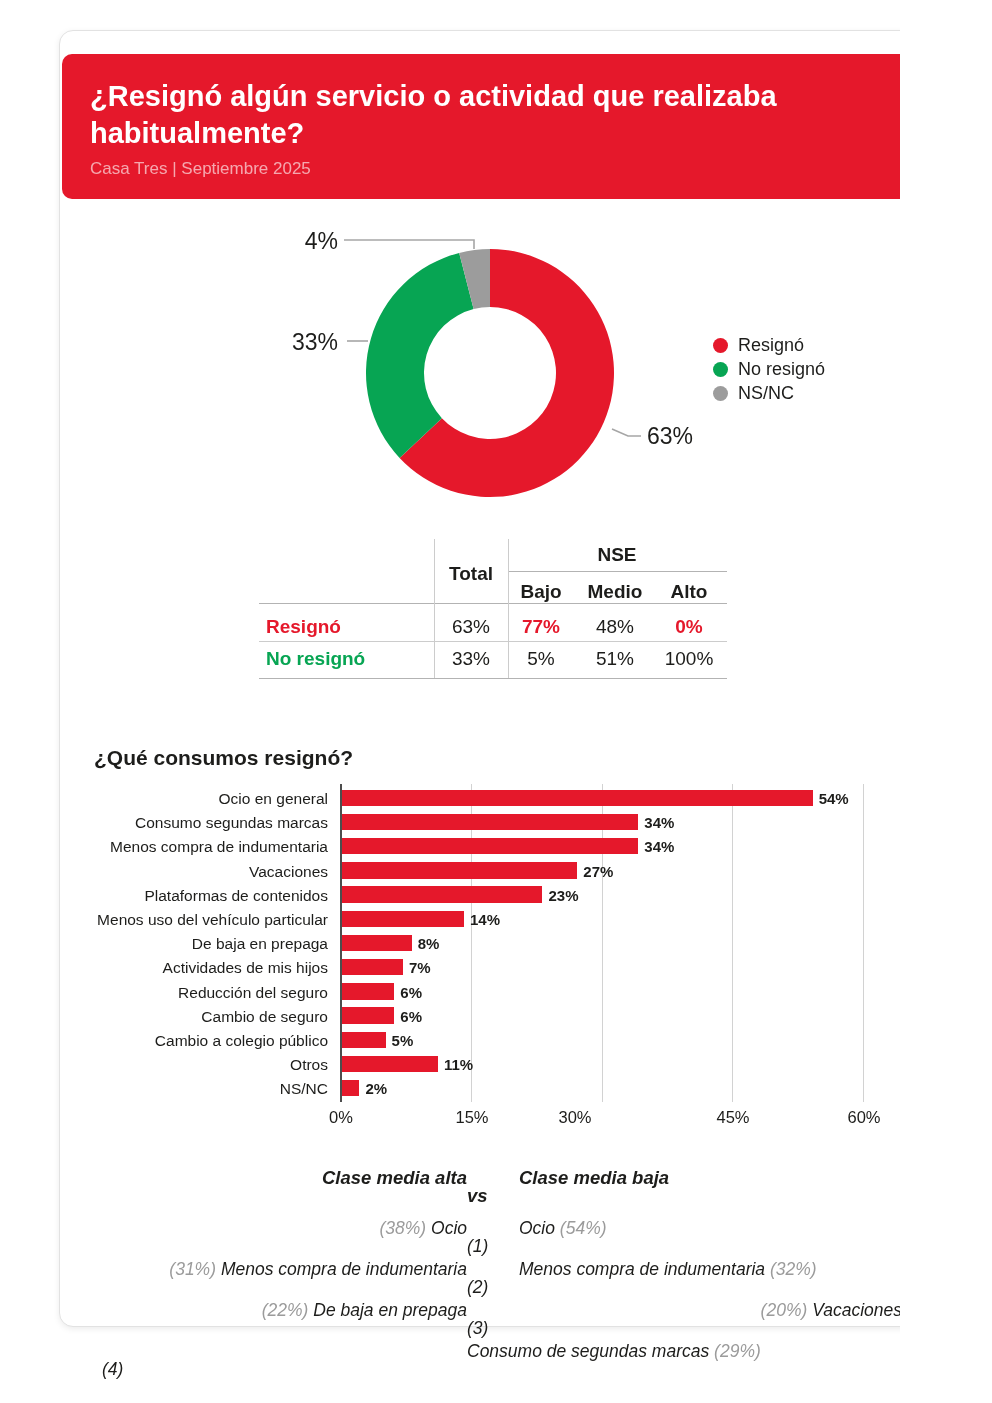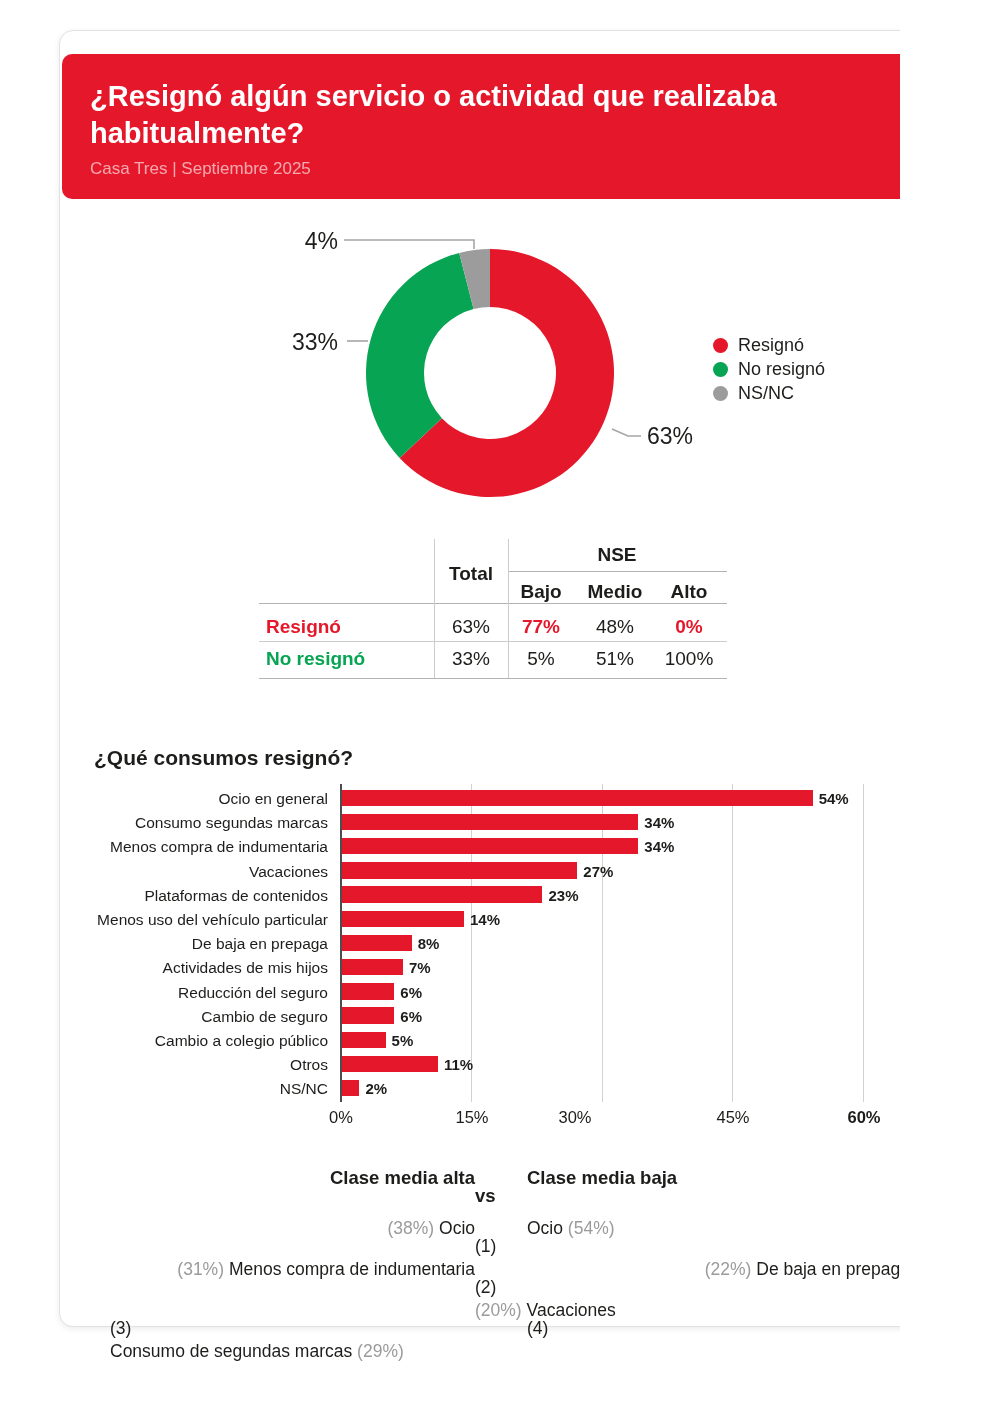--- a/index.html
+++ b/index.html
@@ -20,21 +20,21 @@
   #nse-table .hline{position:absolute;height:1px;background:#b3b3b3;}
   #nse-table .vline{position:absolute;width:1px;background:#cccccc;}
   #bar-title{position:absolute;left:34px;top:715px;margin:0;font-size:21px;font-weight:700;}
   #bar-chart{position:absolute;left:34px;top:749px;width:806px;height:355px;}
   #bar-chart .gline{position:absolute;top:4px;height:318px;width:1px;background:#d2d2d2;}
   #bar-chart .axis{position:absolute;top:4px;height:318px;width:2px;background:#4d4d4d;}
   #bar-chart .cat{position:absolute;left:0;width:234px;text-align:right;font-size:15.5px;line-height:17px;white-space:nowrap;}
   #bar-chart .bar{position:absolute;height:16.5px;}
   #bar-chart .val{position:absolute;font-size:15px;font-weight:700;line-height:17px;white-space:nowrap;}
   #bar-chart .tick{position:absolute;top:328px;width:60px;text-align:center;font-size:16.5px;color:#1d1d1b;}
-  #comparison{position:absolute;left:50px;top:1136px;width:800px;}
+  #comparison{position:absolute;left:42px;top:1136px;width:800px;font-style:italic;}
   .cmp-grid{display:grid;grid-template-columns:365px 52px 383px;row-gap:3px;}
   .cmp-grid .l{text-align:right;white-space:nowrap;}
   .cmp-grid .m{text-align:left;white-space:nowrap;margin-top:18px;}
   .cmp-grid .r{text-align:left;white-space:nowrap;}
   .cmp-h{font-size:18.5px;font-weight:700;padding-bottom:8px;}
   .cmp-cell{font-size:17.5px;line-height:20px;}
   .muted{color:#9b9b9b;}
   svg text{font-family:"Liberation Sans",sans-serif;}
 </style>
 </head>
@@ -141,33 +141,34 @@
         <div class="cat" style="top: 276.2px;">Otros</div>
         <div class="bar" style="left: 248px; top: 275.7px; width: 95.8833px; background: rgb(229, 24, 43);"></div>
         <div class="val" style="left: 349.883px; top: 276.2px;">11%</div>
         <div class="cat" style="top: 300.4px;">NS/NC</div>
         <div class="bar" style="left: 248px; top: 299.9px; width: 17.4333px; background: rgb(229, 24, 43);"></div>
         <div class="val" style="left: 271.433px; top: 300.4px;">2%</div>
         <div class="tick" style="left: 217px;">0%</div>
         <div class="tick" style="left: 348px;">15%</div>
         <div class="tick" style="left: 451px;">30%</div>
         <div class="tick" style="left: 609px;">45%</div>
-        <div class="tick" style="left: 740px; font-weight: bold;">60%</div>
+        <div class="tick" style="left: 740px;">60%</div>
       </div>
 
     <div id="comparison">
         <div class="cmp-grid">
           <div class="l cmp-h">Clase media alta</div>
           <div class="m cmp-h">vs</div>
           <div class="r cmp-h">Clase media baja</div>
           <div class="l cmp-cell"><span class="muted">(38%)</span> <span>Ocio</span></div>
           <div class="m cmp-cell">(1)</div>
           <div class="r cmp-cell"><span>Ocio</span> <span class="muted">(54%)</span></div>
           <div class="l cmp-cell"><span class="muted">(31%)</span> <span>Menos compra de indumentaria</span></div>
           <div class="m cmp-cell">(2)</div>
+          <div class="r cmp-cell"><span>Menos compra de indumentaria</span> <span class="muted">(32%)</span></div>
           <div class="l cmp-cell"><span class="muted">(22%)</span> <span>De baja en prepaga</span></div>
           <div class="m cmp-cell">(3)</div>
           <div class="l cmp-cell"><span class="muted">(20%)</span> <span>Vacaciones</span></div>
           <div class="m cmp-cell">(4)</div>
           <div class="r cmp-cell"><span>Consumo de segundas marcas</span> <span class="muted">(29%)</span></div>
         </div>
       </div>
 
   </div>
 </div>

